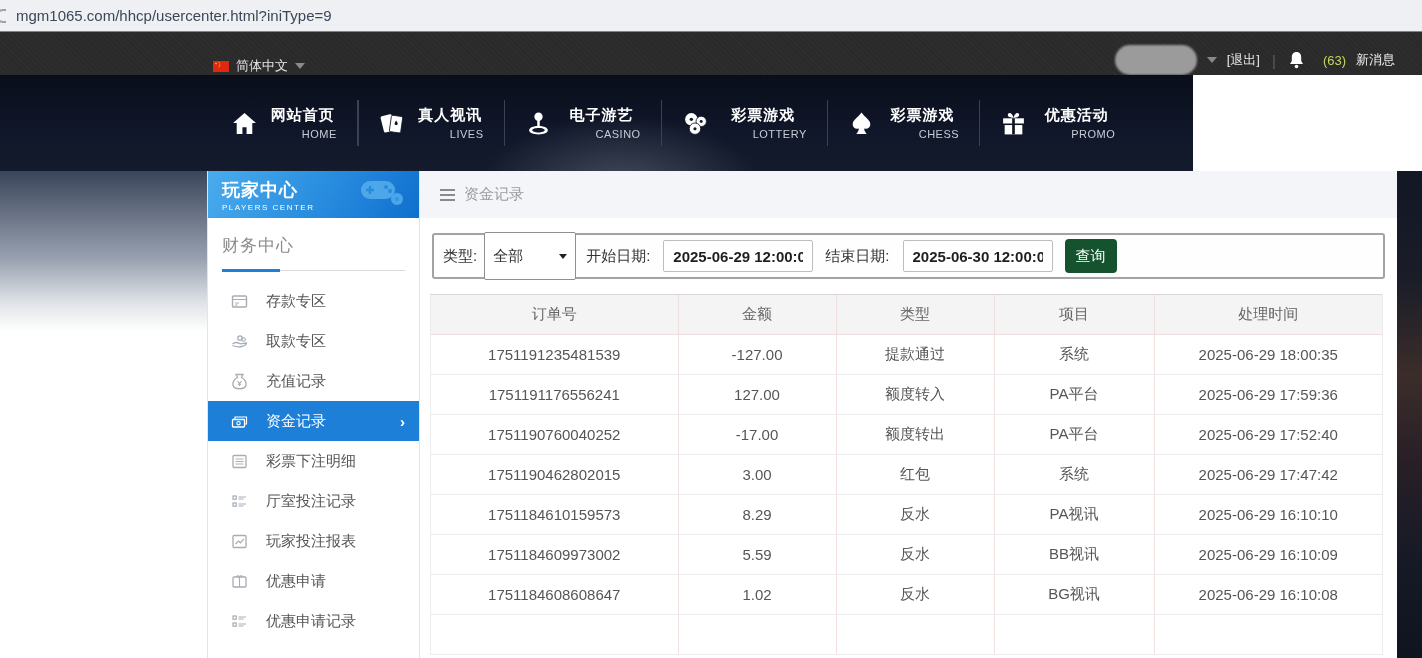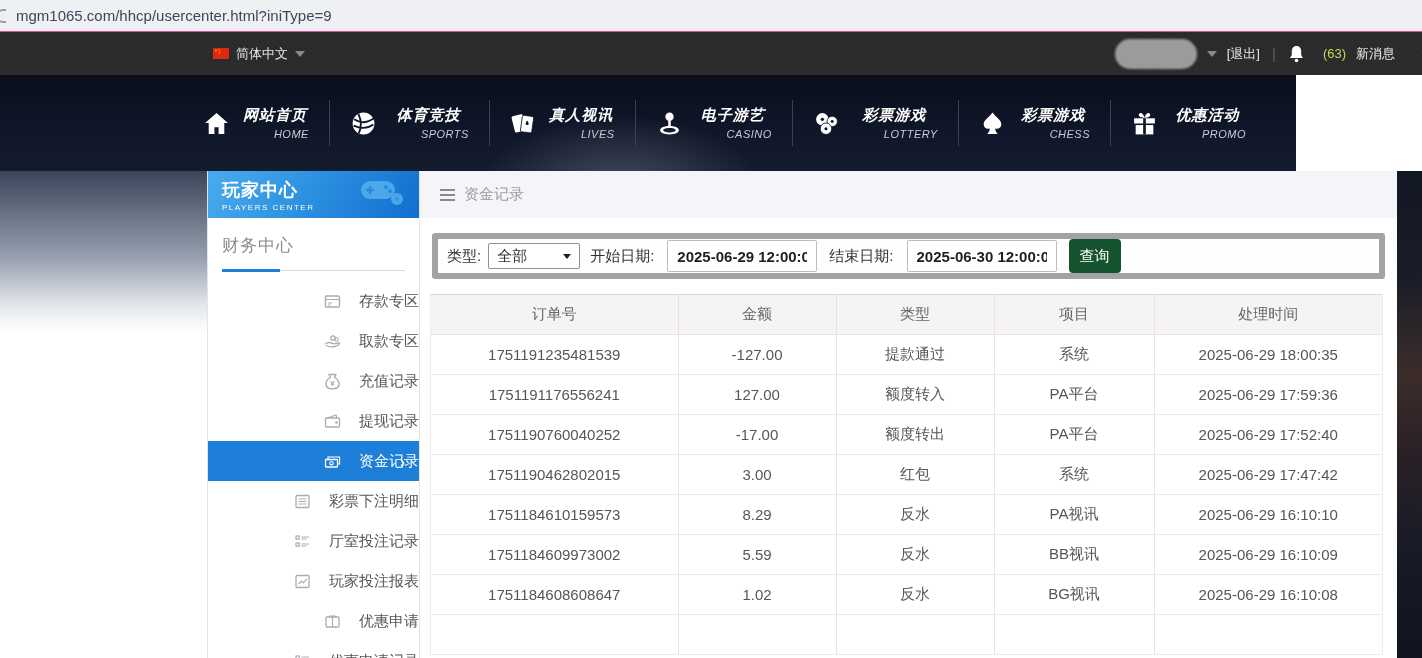--- a/index.html
+++ b/index.html
@@ -9,34 +9,34 @@
   
   .urlbar { position:absolute; left:0; top:0; width:1422px; height:32px; background:#eef0f3;
             display:flex; align-items:center; border-bottom:1px solid #ec4899; }
   .urlbar .url-text { margin-left:10px; font-size:15px; color:#3c4759; }
   .urlbar .partial-icon { width:10px; height:14px; border:2px solid #9aa0aa; border-right:none;
             border-radius:7px 0 0 7px; margin-left:-4px; }
 
   
   .topbar { position:absolute; left:0; top:32px; width:1422px; height:43px; background:#2b2a2a;
             background-image:repeating-linear-gradient(45deg, rgba(255,255,255,0.015) 0 2px, transparent 2px 4px);
-            display:flex; align-items:center; color:#e6e6e6; font-size:13px; }
+            display:flex; align-items:flex-end; color:#e6e6e6; font-size:13px; }
   .lang-group { display:flex; align-items:center; gap:7px; margin-left:213px; cursor:pointer; }
   .caret-down { width:0; height:0; border-left:5px solid transparent; border-right:5px solid transparent;
                 border-top:6px solid #8a8a8a; }
   .topbar-right { position:absolute; right:27px; display:flex; align-items:center; gap:10px; }
   .user-blob { width:82px; height:30px; background:#9b9b9b; border-radius:15px; filter:blur(1px); }
   .logout { color:#e8e8e8; }
   .tb-divider { color:#5f5f5f; font-size:15px; margin:0 2px; }
   .msg-count { color:#c3d75f;margin-left:8px; }
   .msg-label { color:#f0f0f0; }
 
   
-  .navbar { position:absolute; left:0; top:75px; width:1296px; height:96px;
-            background:linear-gradient(180deg,#0a0e1a 0%,#10172a 60%,#131b2c 100%);font-style:italic; }
+  .navbar { position:absolute; left:0; top:75px; width:1193px; height:96px;
+            background:linear-gradient(180deg,#0a0e1a 0%,#10172a 60%,#131b2c 100%); }
   .navbar::after { content:""; position:absolute; left:480px; top:40px; width:280px; height:70px;
             background:radial-gradient(ellipse at 50% 100%, rgba(185,195,210,0.28), transparent 70%); }
   .nav-inner { position:absolute; left:0; top:0; width:100%; height:100%;
             display:flex; align-items:center; justify-content:center; padding-left:153px; z-index:2; }
   .nav-item { display:flex; align-items:center; gap:11px; padding:0 20px; cursor:pointer; }
   .nav-text { display:flex; flex-direction:column; align-items:center; }
   .nav-zh { color:#ffffff; font-size:15px; font-weight:700; letter-spacing:1px; }
   .nav-en { color:#c8ccd4; font-size:11px; margin-top:3px; letter-spacing:0.5px;padding-left:33px; }
   .nav-sep { width:1px; height:46px; background:#3a4150; }
   .nav-icon { width:27px; height:27px; flex:0 0 auto; }
@@ -55,37 +55,37 @@
   .sb-title { font-size:18px; font-weight:700; letter-spacing:1px; }
   .sb-sub { font-size:8px; letter-spacing:1.5px; margin-top:1px; }
   .sb-gamepad { position:absolute; right:14px; top:6px; opacity:0.75; }
   .sb-section { padding:16px 14px 0 14px; }
   .sb-section-title { font-size:17px; color:#8a8a8a; letter-spacing:1px; }
   .sb-underline { margin-top:12px; height:3px; position:relative; }
   .sb-underline .grey { position:absolute; left:0; right:0; top:1px; height:1px; background:#d9d9d9; }
   .sb-underline .blue { position:absolute; left:0; top:0; width:58px; height:3px; background:#1e7fd9; }
   .sb-menu { margin-top:9px; }
   .sb-item { height:40px; display:flex; align-items:center; padding-left:23px; cursor:pointer;
-             color:#555; font-size:15px; position:relative;justify-content:flex-end; }
+             color:#555; font-size:15px; position:relative; }
   .sb-item .sb-icon { width:17px; height:17px; margin-right:18px; color:#a7adb5; }
   .sb-item.active { background:#1e7fd9; color:#fff; }
   .sb-item.active .sb-icon { color:#fff; }
   .sb-item .chev { position:absolute; right:14px; color:#fff; font-size:15px; font-weight:700; }
 
   
   .content { position:absolute; left:420px; top:171px; width:977px; height:487px; background:#fff; }
   .breadcrumb { height:47px; background:#f3f5f8; display:flex; align-items:center; padding-left:20px;
                 gap:9px; color:#9a9a9a; font-size:15px; }
   .hamburger { display:flex; flex-direction:column; gap:3px; }
   .hamburger span { width:15px; height:2px; background:#8a8a8a; }
 
-  .filterbar { margin:15px 12px 0 12px; height:46px; border:6px solid #a3a3a3; border-radius:3px;
+  .filterbar { margin:15px 12px 0 12px; height:46px; border:2px solid #a3a3a3; border-radius:3px;
                background:#fefefe; display:flex; align-items:center; padding-left:9px; font-size:15px; color:#333; }
   .f-label { margin-right:7px; }
-  .f-select { width:92px; height:26px; border:1px solid #8f8f8f; border-radius:2px; background:#fff;
+  .f-select { width:92px; height:48px; border:1px solid #8f8f8f; border-radius:2px; background:#fff;
               display:flex; align-items:center; justify-content:space-between; padding:0 8px; margin-right:10px; cursor:pointer; }
   .f-select .sel-caret { width:0; height:0; border-left:4px solid transparent; border-right:4px solid transparent;
               border-top:5px solid #222; }
   .f-input { height:32px; border:1px solid #bdbdbd; border-radius:2px; background:#fff; color:#1f1f1f;
              font-size:15px; font-weight:600; font-family:inherit; padding:0 9px; width:150px; margin:0 12px 0 6px; }
   .btn-query { width:52px; height:34px; background:#14532d; color:#fff; border:none; border-radius:4px;
                font-size:15px; font-family:inherit; cursor:pointer; }
 
   .fund-table { margin:15px 8px 0 10px; width:953px; border-collapse:collapse; table-layout:fixed;
                 font-size:15px; color:#565656; }
@@ -139,30 +139,20 @@
       <svg class="nav-icon" viewBox="0 0 26 26">
         <path d="M13 3 L24 12.5 H20.5 V23 H15 V16.5 H11 V23 H5.5 V12.5 H2 Z" fill="#fff"></path>
       </svg>
       <div class="nav-text">
         <span class="nav-zh">网站首页</span>
         <span class="nav-en">HOME</span>
       </div>
     </div>
     <div class="nav-sep"></div>
 
-    <div class="nav-item">
-      <svg class="nav-icon" viewBox="0 0 26 26">
-        <circle cx="13" cy="13" r="10.5" fill="#fff"></circle>
-        <path d="M4 9 C10 13 16 13 23 8 M3.5 15 C10 18 17 18 22.5 14 M8 3.5 C11 10 11 17 8.5 22.5" stroke="#0f1626" stroke-width="1.8" fill="none"></path>
-      </svg>
-      <div class="nav-text">
-        <span class="nav-zh">体育竞技</span>
-        <span class="nav-en">SPORTS</span>
-      </div>
-    </div>
     <div class="nav-sep"></div>
 
     <div class="nav-item">
       <svg class="nav-icon" viewBox="0 0 26 26">
         <rect x="3" y="5" width="11" height="16" rx="1.5" fill="#fff" transform="rotate(-14 8 13)"></rect>
         <rect x="11" y="5.5" width="11" height="16" rx="1.5" fill="#fff" transform="rotate(8 16 13)" stroke="#0f1626" stroke-width="0.8"></rect>
         <path d="M16.5 10 C15 12 14.5 13.5 15.6 14.3 C16.3 14.8 17 14.4 16.5 13.8 L16.5 15.5 L16.6 13.8 C16.2 14.4 17 14.8 17.6 14.3 C18.6 13.4 18 12 16.5 10 Z" fill="#0f1626"></path>
       </svg>
       <div class="nav-text">
         <span class="nav-zh">真人视讯</span>
@@ -272,28 +262,20 @@
     </div>
 
     <div class="sb-item">
       <svg class="sb-icon" viewBox="0 0 17 17">
         <path d="M6.5 4.5 L5 1.5 h7 L10.5 4.5 C14 6 15.5 9.5 15 12 C14.4 14.8 12 15.8 8.5 15.8 C5 15.8 2.6 14.8 2 12 C1.5 9.5 3 6 6.5 4.5 Z" fill="none" stroke="currentColor" stroke-width="1.3"></path>
         <path d="M6.5 8 L8.5 10.5 L10.5 8 M8.5 10.5 V13 M6.8 11.2 h3.4" stroke="currentColor" stroke-width="1.1" fill="none"></path>
       </svg>
       <span>充值记录</span>
     </div>
 
-    <div class="sb-item">
-      <svg class="sb-icon" viewBox="0 0 17 17">
-        <rect x="1.5" y="5" width="14" height="9" rx="1.2" fill="none" stroke="currentColor" stroke-width="1.3"></rect>
-        <path d="M3.5 5 L12 2 L13 5" fill="none" stroke="currentColor" stroke-width="1.2"></path>
-        <circle cx="12.5" cy="9.5" r="1.3" fill="currentColor"></circle>
-      </svg>
-      <span>提现记录</span>
-    </div>
 
     <div class="sb-item active">
       <svg class="sb-icon" viewBox="0 0 17 17">
         <rect x="1.5" y="6.5" width="12" height="7.5" rx="0.8" fill="none" stroke="currentColor" stroke-width="1.3"></rect>
         <path d="M4 6.5 V4 H15.5 V11 H13.5" fill="none" stroke="currentColor" stroke-width="1.2"></path>
         <circle cx="7.5" cy="10.2" r="1.7" fill="none" stroke="currentColor" stroke-width="1.1"></circle>
       </svg>
       <span>资金记录</span>
       <span class="chev">›</span>
     </div>

